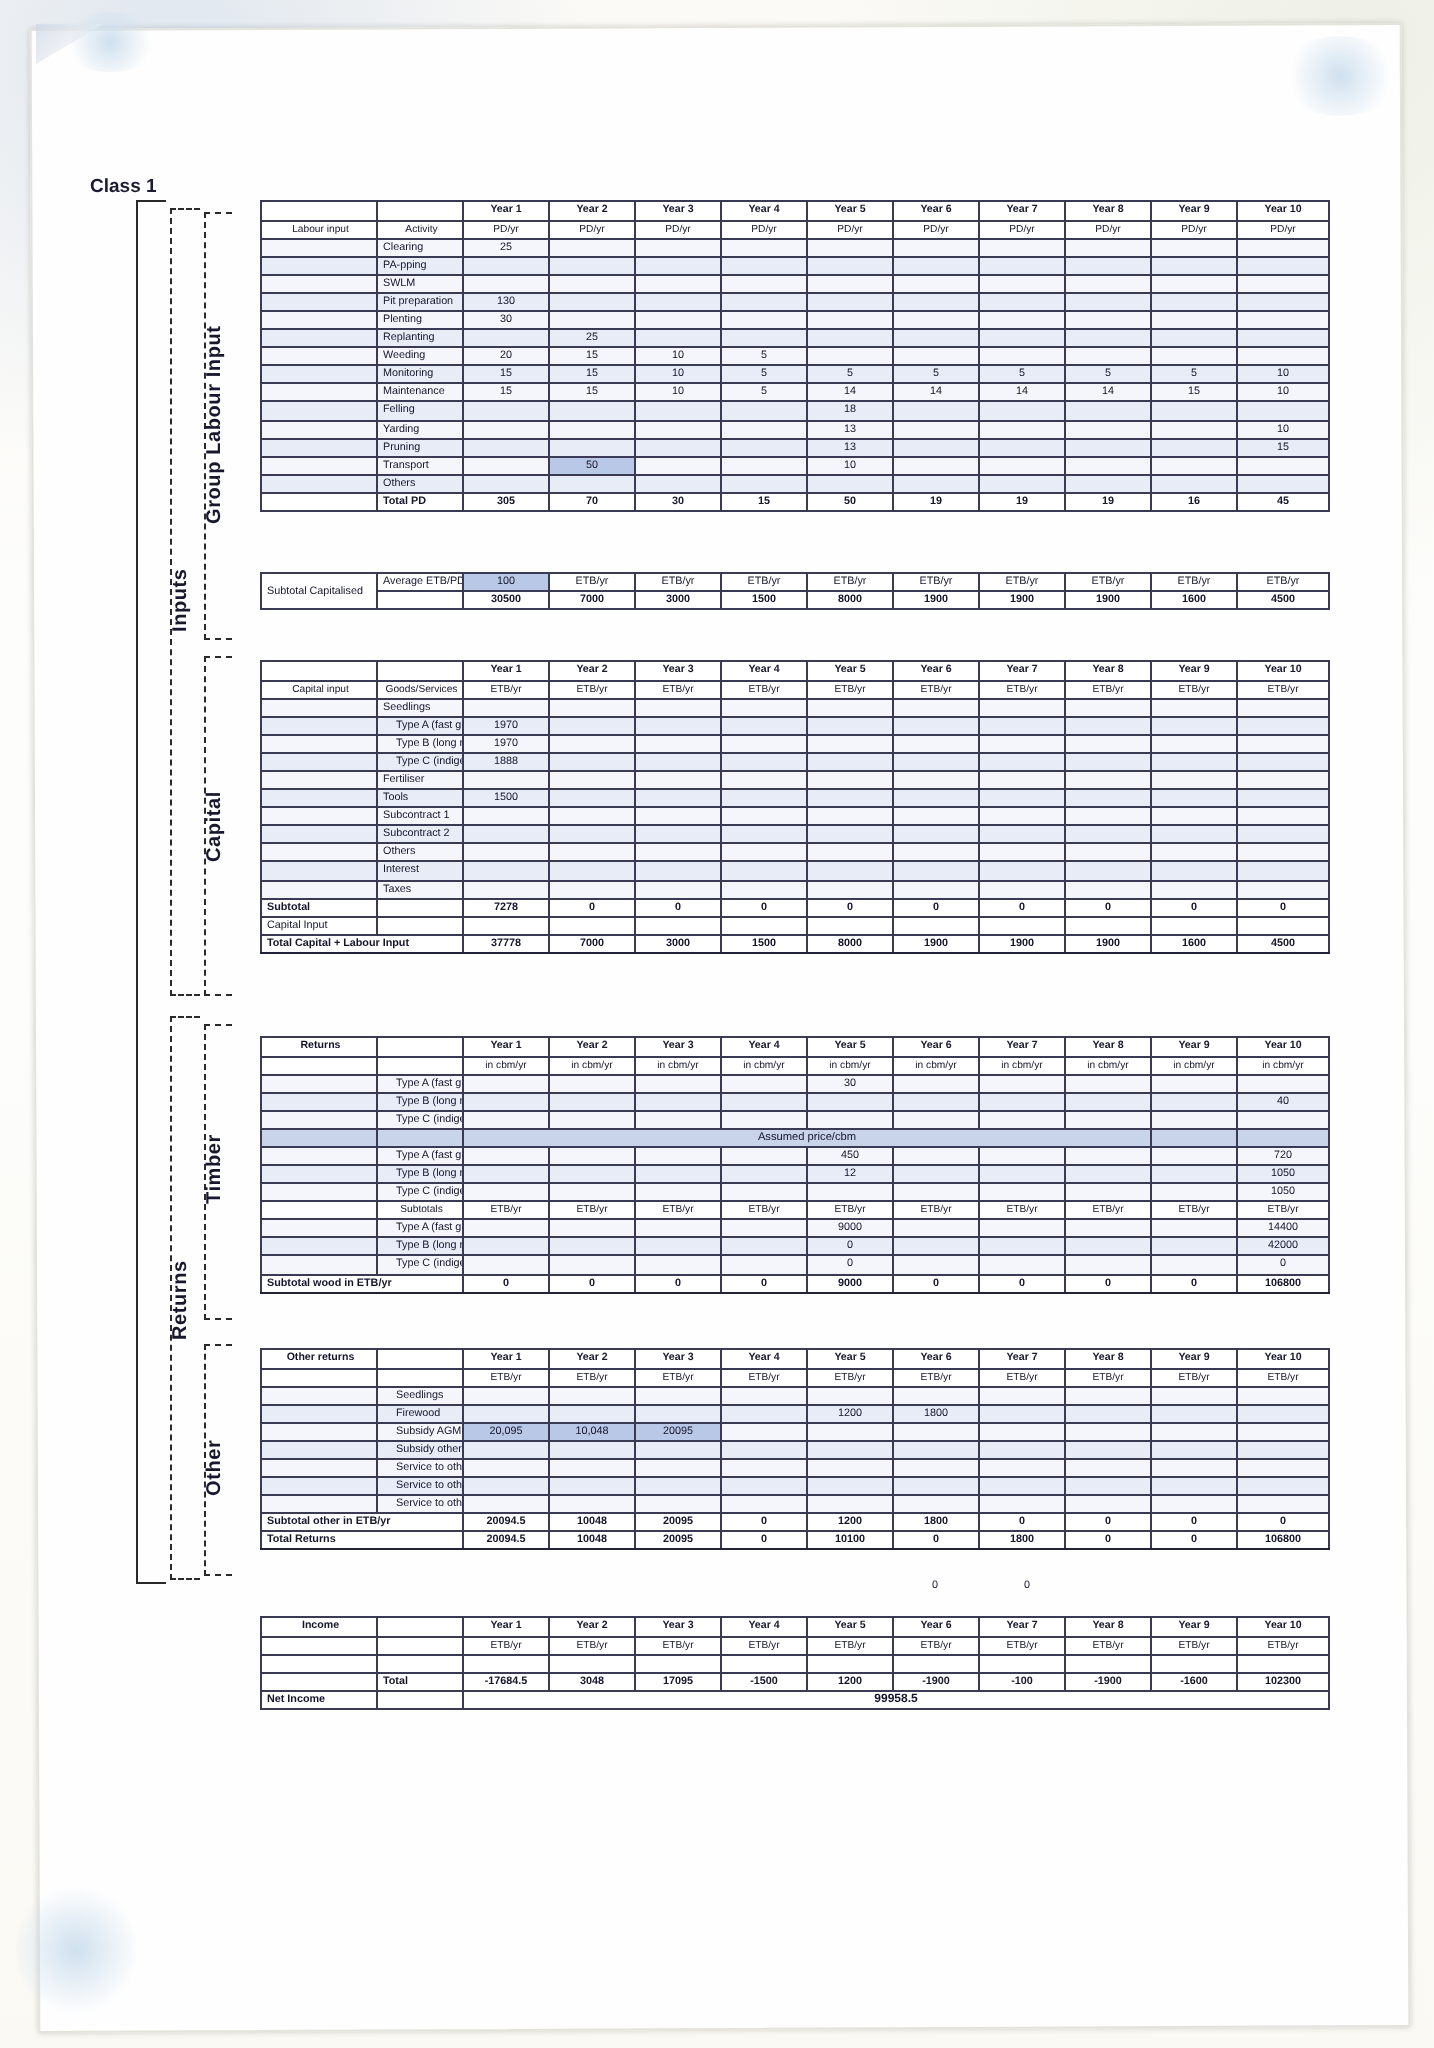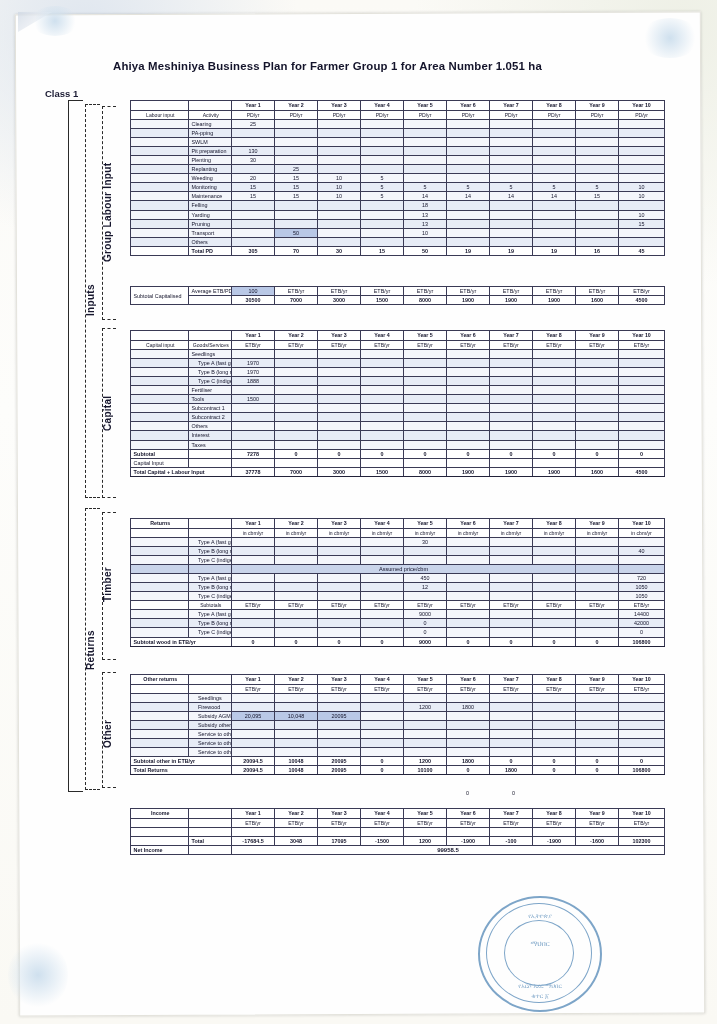--- a/index.html
+++ b/index.html
@@ -122,21 +122,20 @@
 <body>
 
 <div id="page">
   <div id="sheet"></div>
   <div class="corner-fold"></div>
 
   <div class="smudge" style="left:640px;top:18px;width:60px;height:40px;"></div>
   <div class="smudge" style="left:30px;top:6px;width:50px;height:30px;"></div>
   <div class="smudge" style="left:8px;top:940px;width:60px;height:70px;"></div>
 
-  <div id="title">Ahiya Meshiniya Business Plan for Farmer Group 1 for Area Number 1.051 ha</div>
   <div id="class-label">Class 1</div>
 
   <div class="sbracket" style="left:68px;top:100px;width:14px;height:690px;"></div>
 
   <div class="dbracket" style="left:85px;top:104px;width:14px;height:392px;"></div>
   <div class="vlabel" style="left:85px;top:250px;height:100px;width:13px;">Inputs</div>
 
   <div class="dbracket" style="left:85px;top:508px;width:14px;height:280px;"></div>
   <div class="vlabel" style="left:85px;top:600px;height:100px;width:13px;">Returns</div>
 
@@ -1146,22 +1145,13 @@
       <td class="num">102300</td>
     </tr>
     <tr class="tot">
       <td class="lbl">Net Income</td>
       <td></td>
       <td class="num big" colspan="10">99958.5</td>
     </tr>
   </tbody>
     </table>
 
-  <div id="stamp">
-    <div class="ring r1"></div>
-    <div class="ring r2"></div>
-    <div class="ring r3"></div>
-    <div class="txt t1">የኢትዮጵያ</div>
-    <div class="txt t2">ማህበር</div>
-    <div class="txt t3">የአርሶ አደር ማህበር</div>
-    <div class="txt t4">ቁጥር ፩</div>
-  </div>
 </div>
 
 </body></html>

